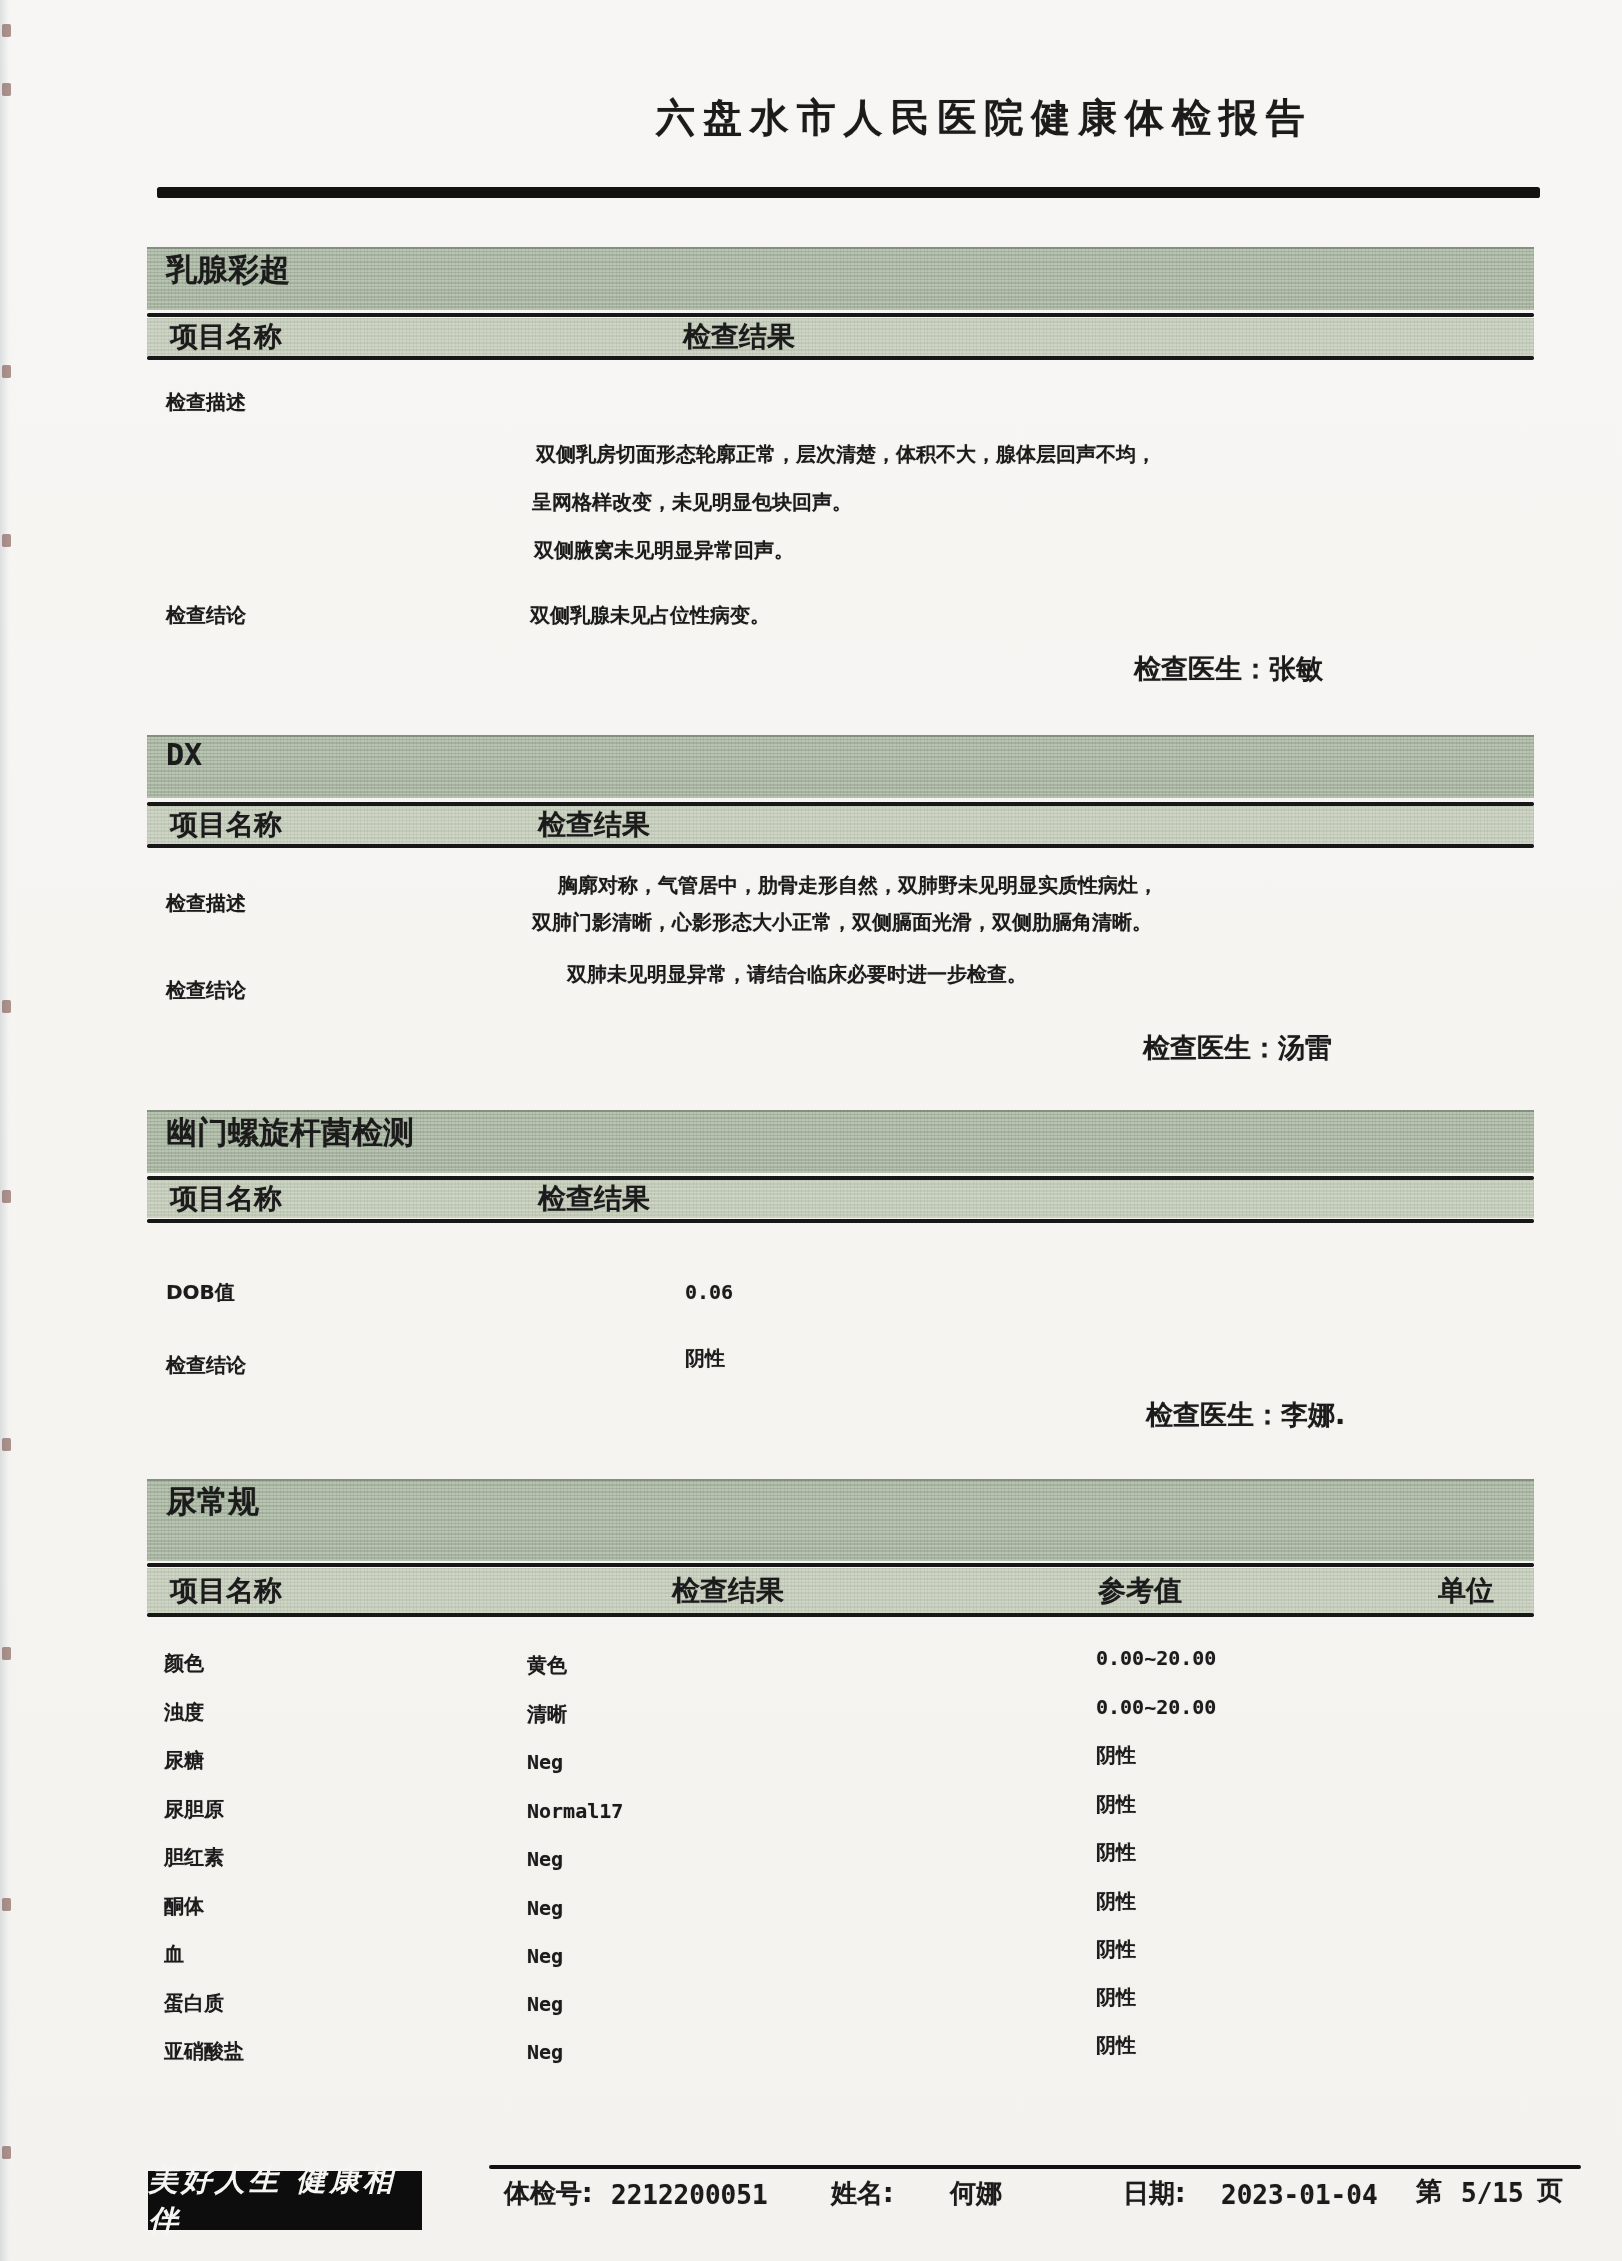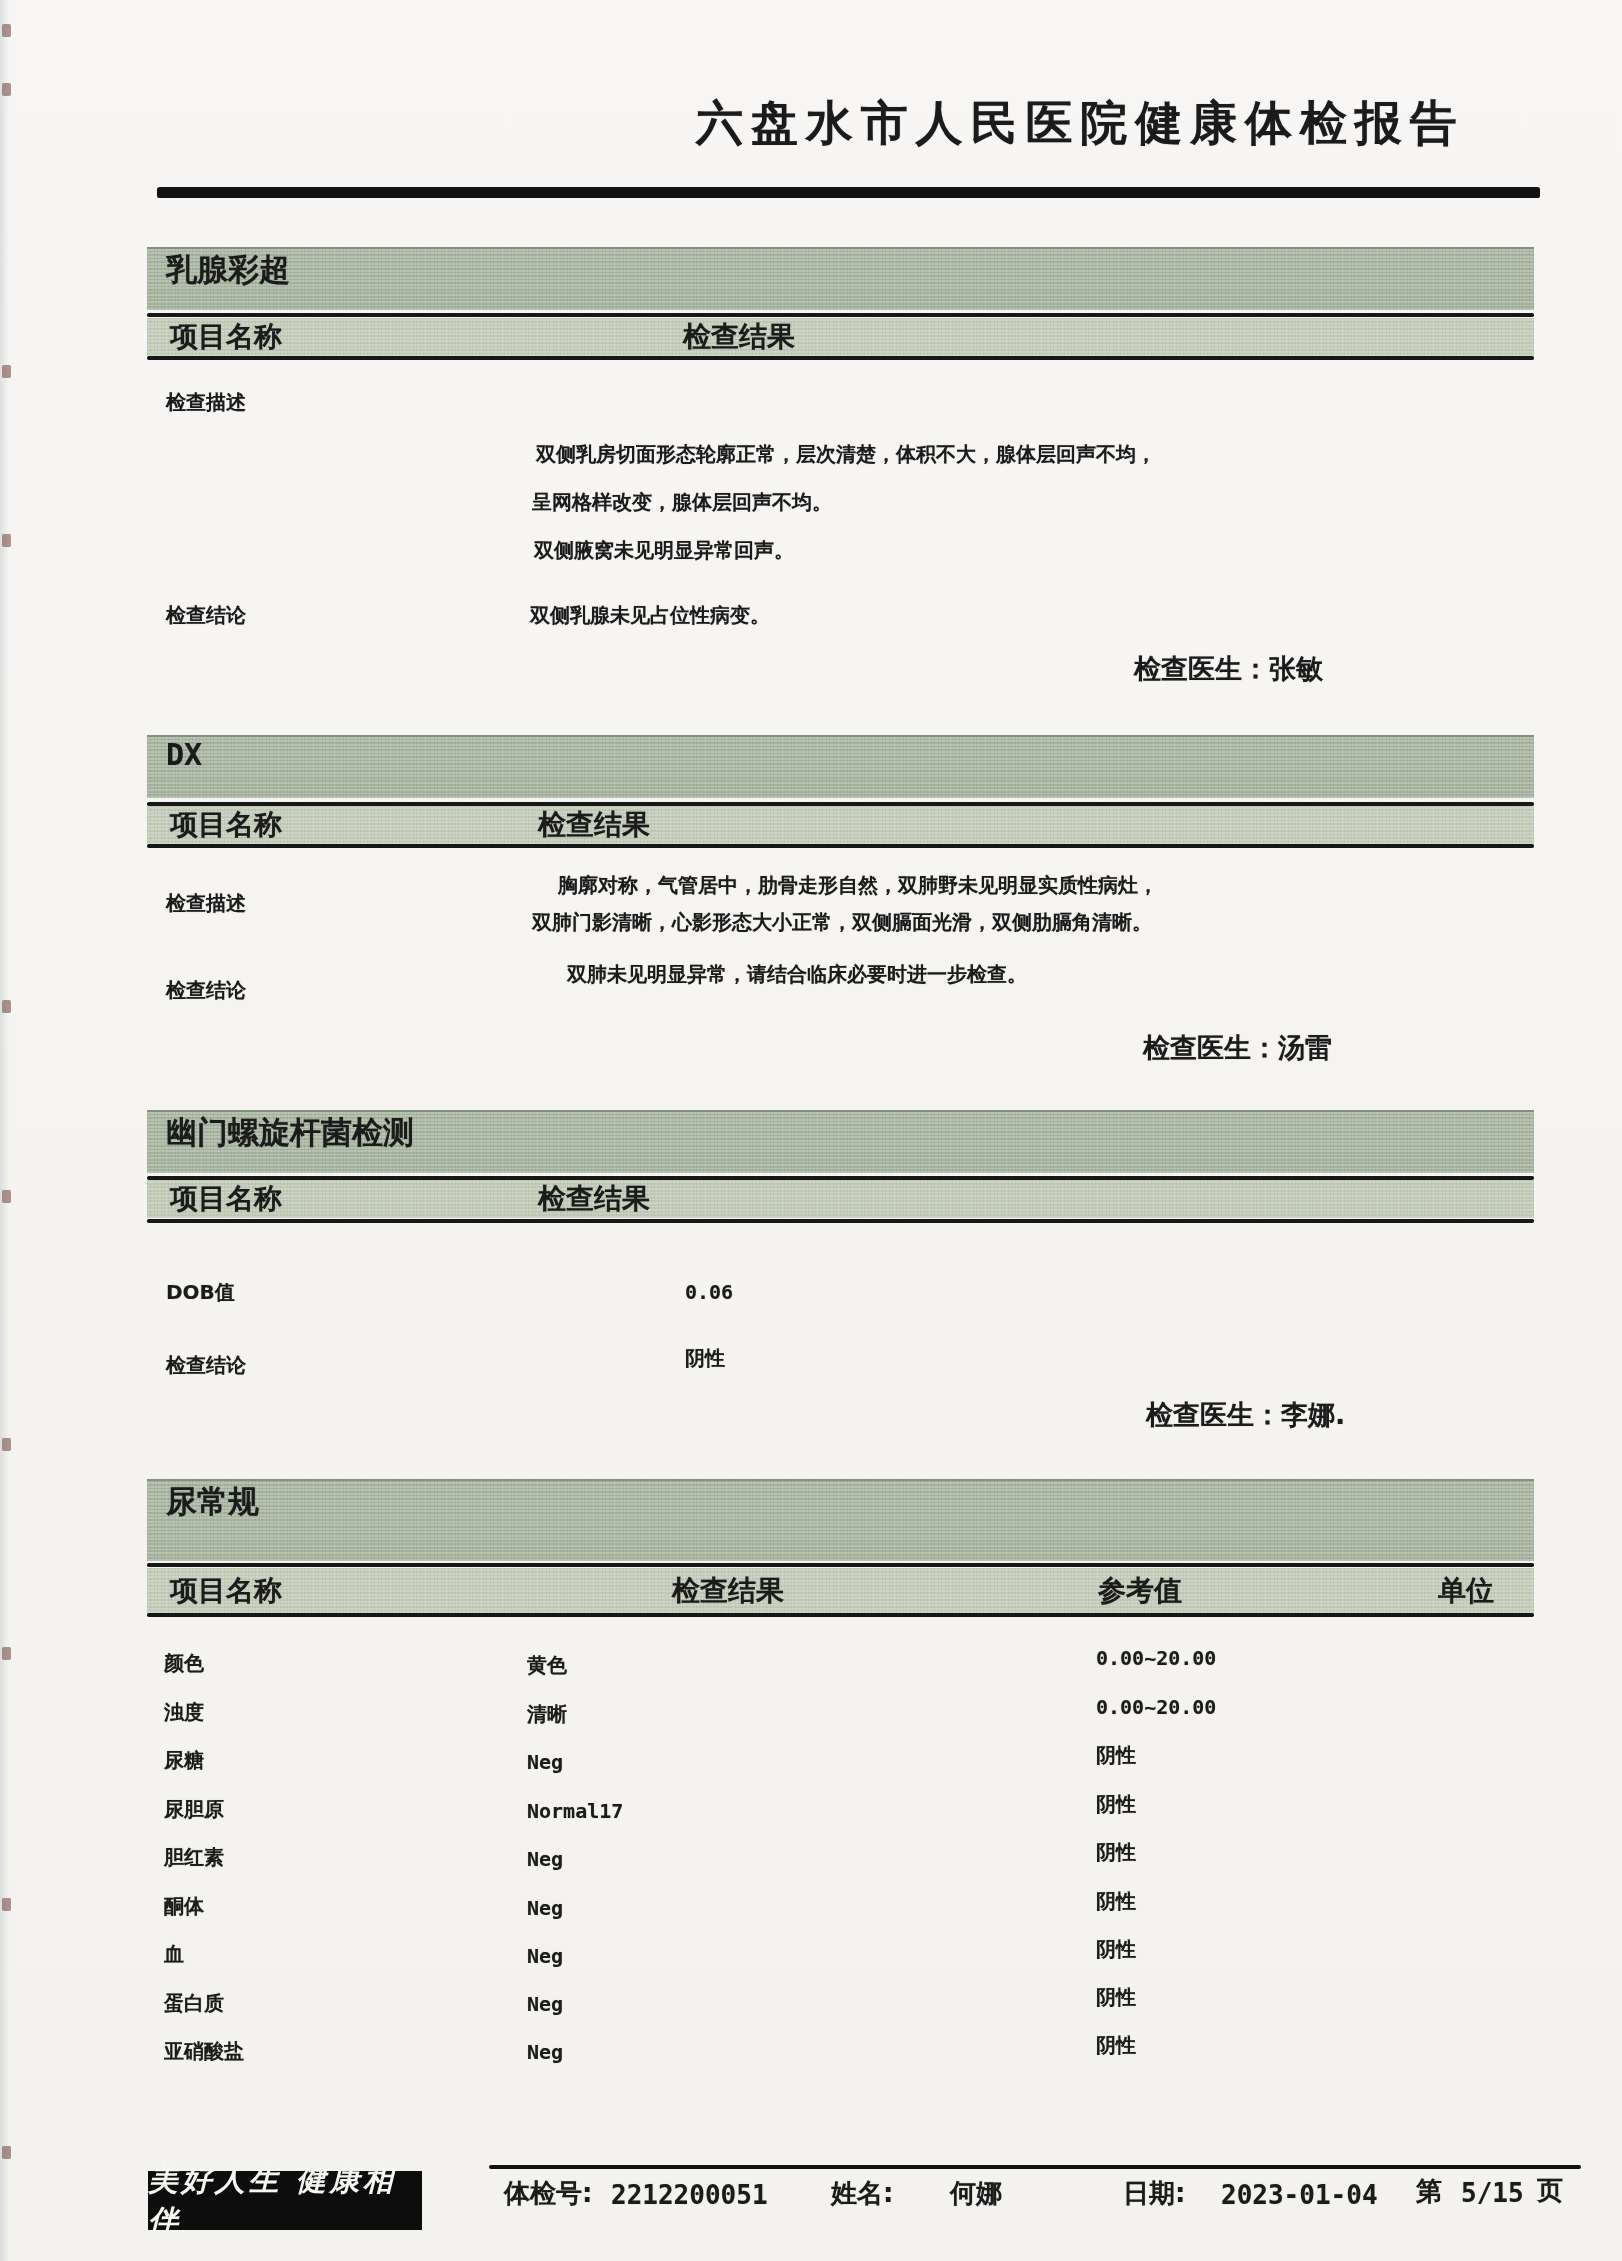--- a/index.html
+++ b/index.html
@@ -17,21 +17,21 @@
   .mono{font-family:"DejaVu Sans Mono","Liberation Mono","DejaVu Sans",monospace;
       font-weight:700;text-shadow:0 0 0.9px rgba(25,25,25,.38);}
   .abs{position:absolute;line-height:1.15;white-space:pre;}
   .sec{position:absolute;inset:0;}
   
   .edge-strip{position:absolute;left:0;top:0;width:8.7px;height:100%;
     background:linear-gradient(90deg,rgba(150,160,172,.28),rgba(150,160,172,0));}
   .mark{position:absolute;left:1.7px;width:9.6px;height:13px;border-radius:1.7px;
     background:#6d4038;opacity:.55;}
   
-  .title{font-size:47px;letter-spacing:7.9px;font-weight:700;margin-left:40px;}
+  .title{font-size:39px;letter-spacing:7.9px;font-weight:700;}
   .rule{position:absolute;background:#121212;border-radius:2.6px;}
   
   .bar{position:absolute;left:147px;width:1387px;
     background-color:#aebca7;
     background-image:
       repeating-linear-gradient(90deg,rgba(0,0,0,.05) 0 0.9px,transparent 0.9px 3.5px),
       repeating-linear-gradient(0deg,rgba(255,255,255,.12) 0 1.7px,rgba(0,0,0,.05) 1.7px 3.5px);
     border-top:2.6px solid rgba(58,70,56,.4);
     display:flex;}
   .bar .lbl{margin-left:19px;font-size:31px;}
@@ -78,21 +78,21 @@
     </div>
     <div class="hline" style="top:313px"></div>
     <div class="hdr" style="top:318px;height:38px">
       <span class="cn" style="left:23px">项目名称</span>
       <span class="cn" style="left:536px">检查结果</span>
     </div>
     <div class="hline" style="top:356px"></div>
 
     <div class="abs cn body-label" style="left:166px;top:391px">检查描述</div>
     <div class="abs cn body-text" style="left:536px;top:443px">双侧乳房切面形态轮廓正常，层次清楚，体积不大，腺体层回声不均，</div>
-    <div class="abs cn body-text" style="left:532px;top:491px">呈网格样改变，腺体层回声不均。</div>
+    <div class="abs cn body-text" style="left:532px;top:491px">呈网格样改变，未见明显包块回声。</div>
     <div class="abs cn body-text" style="left:534px;top:539px">双侧腋窝未见明显异常回声。</div>
 
     <div class="abs cn body-label" style="left:166px;top:604px">检查结论</div>
     <div class="abs cn body-text" style="left:530px;top:604px">双侧乳腺未见占位性病变。</div>
 
     <div class="abs doctor" style="left:1134px;top:653px"><span class="cn">检查医生：</span><span class="cn">张敏</span></div>
   </div>
 
   <div class="sec">
     <div class="bar" style="top:735px;height:61px">

